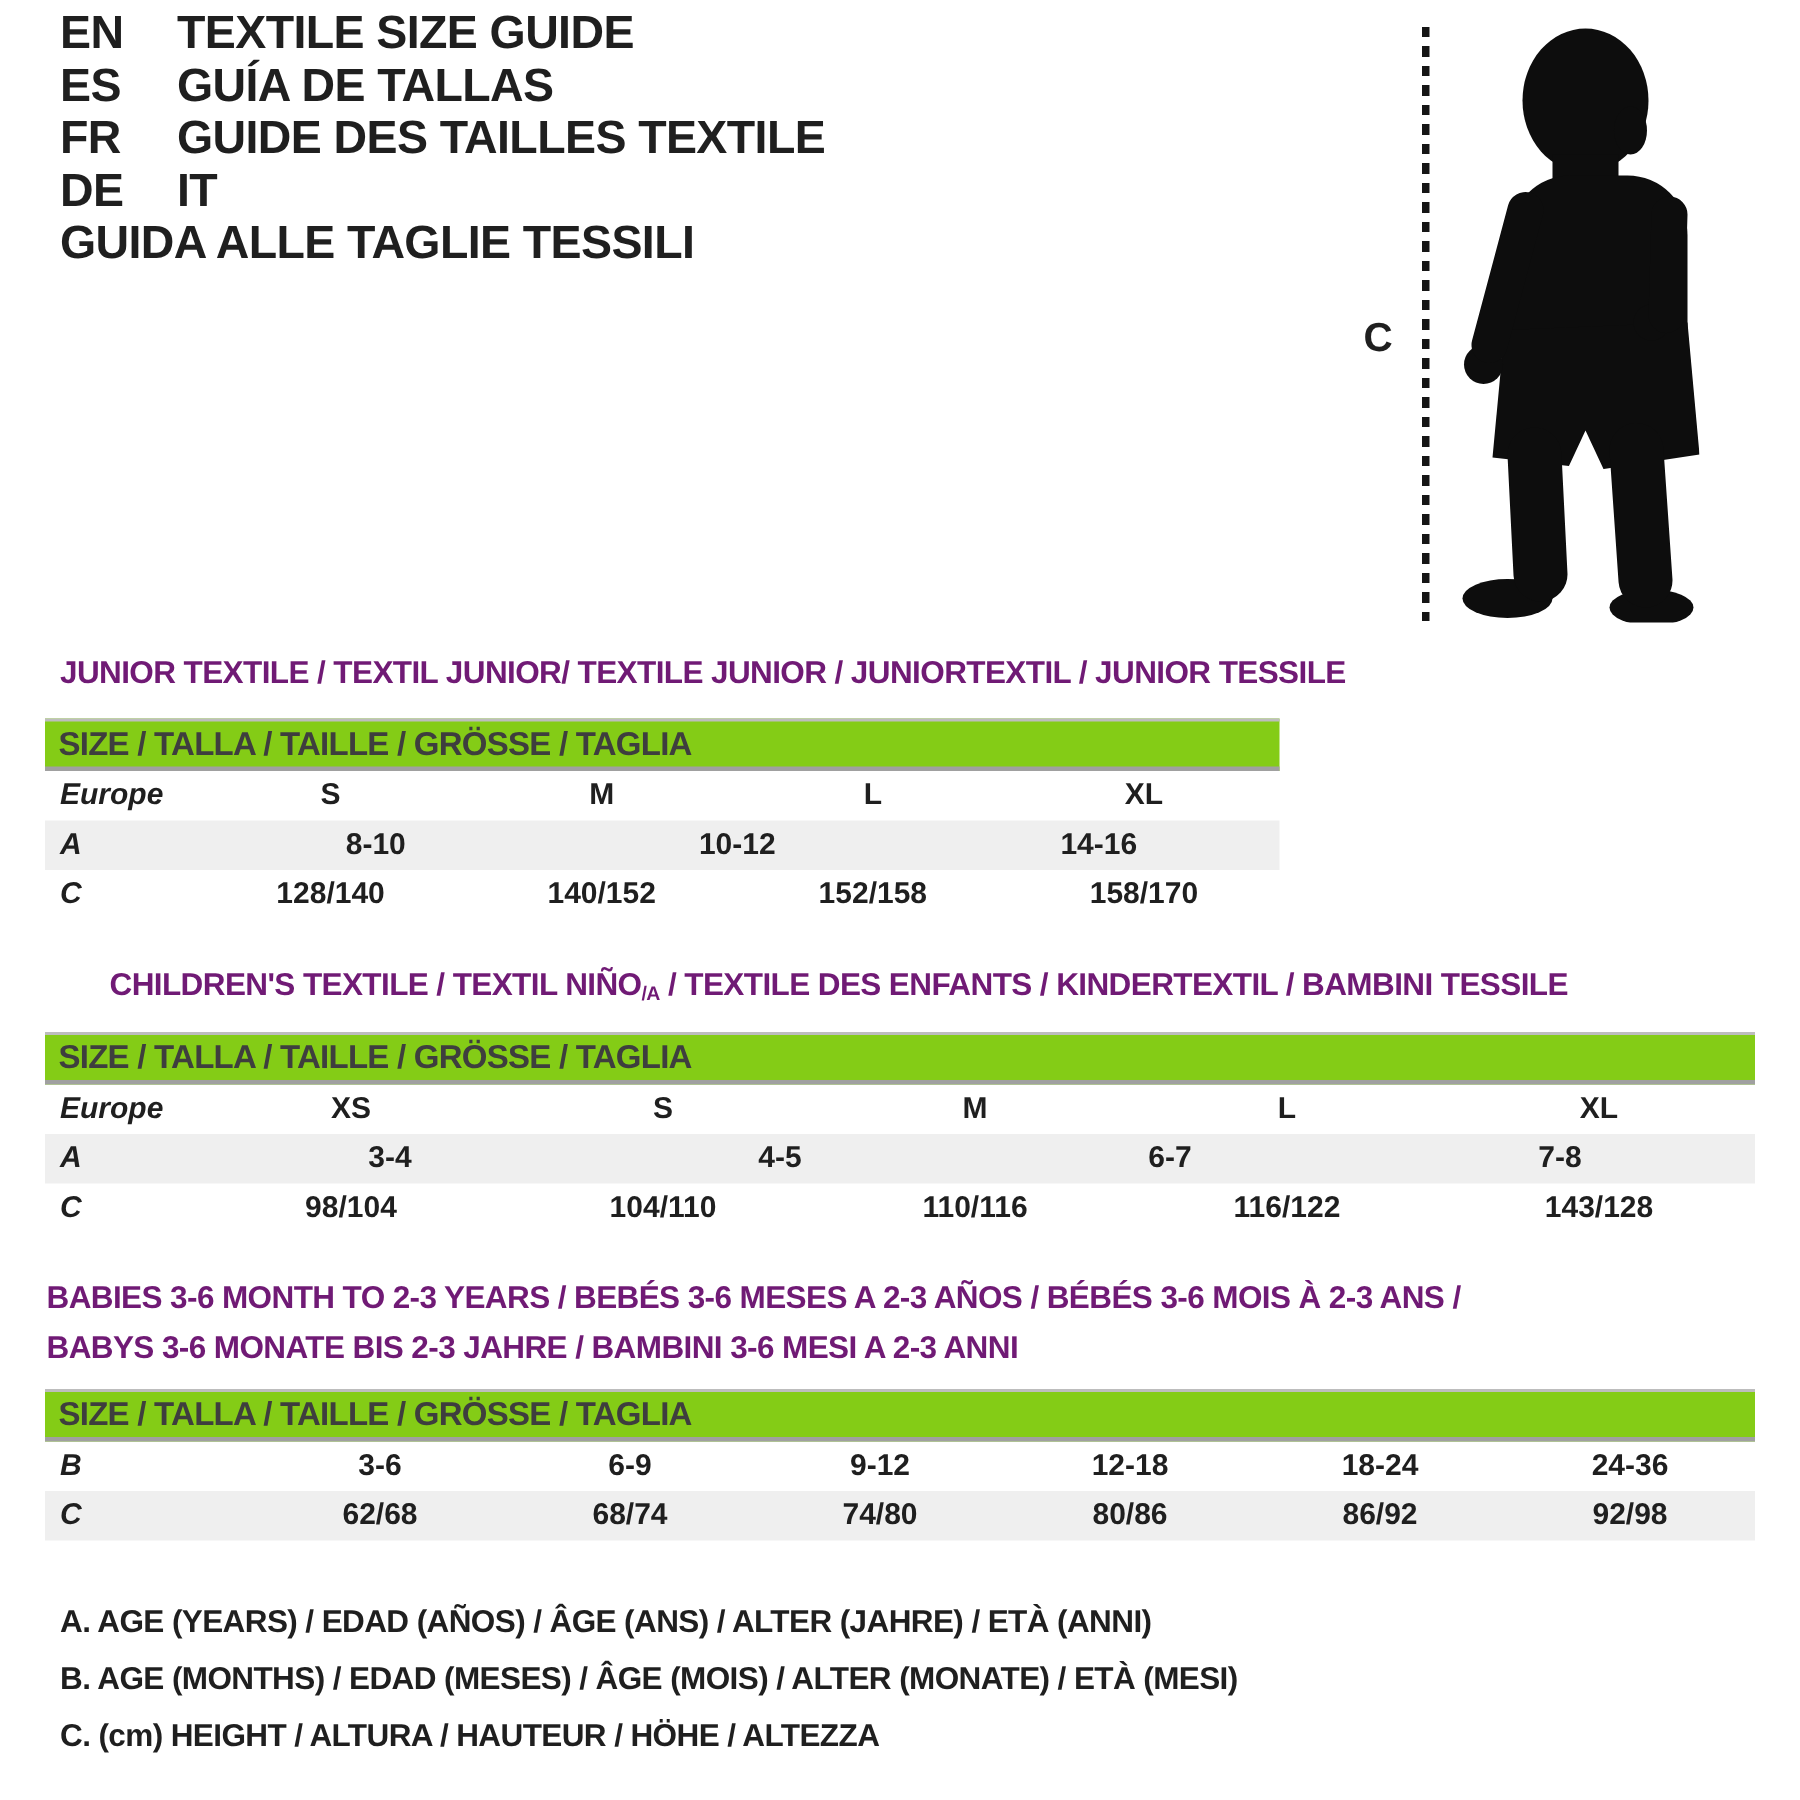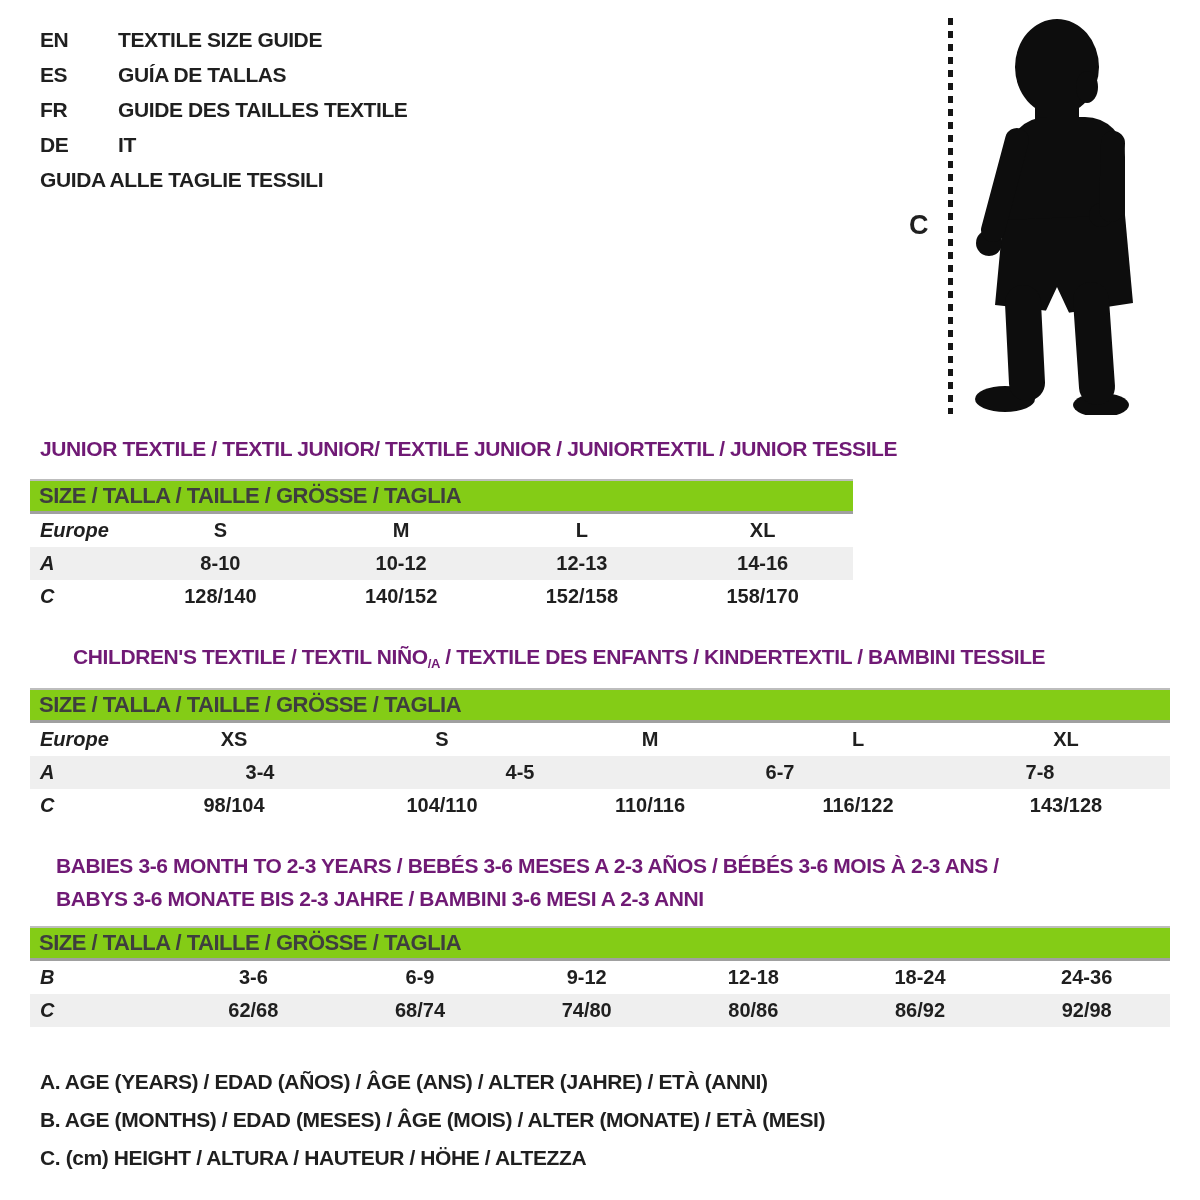--- a/index.html
+++ b/index.html
@@ -5,23 +5,23 @@
   * { margin:0; padding:0; box-sizing:border-box; }
   html,body { width:1200px; height:1200px; }
   body {
     position:relative; overflow:hidden; background:#ffffff;
     font-family:"Liberation Sans","DejaVu Sans",sans-serif; color:#1f1f1f;
   }
   .abs { position:absolute; }
 
   
   .lang-block {
-    left:40px; top:22px;
+    left:40px; top:4px;
     display:grid; grid-template-columns:78px auto;
-    font-size:21px; font-weight:bold; letter-spacing:-0.4px; line-height:35px;
+    font-size:31px; font-weight:bold; letter-spacing:-0.4px; line-height:35px;
     white-space:nowrap;
   }
 
   
   .dashed-line {
     left:948px; top:18px; width:5px; height:396px;
     background:repeating-linear-gradient(to bottom,#151515 0 7px,transparent 7px 13px);
   }
   .c-label { left:909px; top:210px; font-size:27px; font-weight:bold; }
   .silhouette { left:973px; top:15px; width:160px; height:400px; }
@@ -100,21 +100,20 @@
           <span class="rlabel">Europe</span>
           <span class="cell">S</span>
           <span class="cell">M</span>
           <span class="cell">L</span>
           <span class="cell">XL</span>
         </div>
         <div class="trow shaded">
           <span class="rlabel">A</span>
           <span class="cell">8-10</span>
           <span class="cell">10-12</span>
-          <span class="cell">12-13</span>
           <span class="cell">14-16</span>
         </div>
         <div class="trow">
           <span class="rlabel">C</span>
           <span class="cell">128/140</span>
           <span class="cell">140/152</span>
           <span class="cell">152/158</span>
           <span class="cell">158/170</span>
         </div>
       </div>
@@ -145,21 +144,21 @@
           <span class="rlabel">C</span>
           <span class="cell">98/104</span>
           <span class="cell">104/110</span>
           <span class="cell">110/116</span>
           <span class="cell">116/122</span>
           <span class="cell">143/128</span>
         </div>
       </div>
   </div>
 
-  <div class="abs section-title babies-title" style="left:56px; top:849px;">
+  <div class="abs section-title babies-title" style="left:31px; top:849px;">
     <div>BABIES 3-6 MONTH TO 2-3 YEARS / BEBÉS 3-6 MESES A 2-3 AÑOS / BÉBÉS 3-6 MOIS À 2-3 ANS /</div>
     <div>BABYS 3-6 MONATE BIS 2-3 JAHRE / BAMBINI 3-6 MESI A 2-3 ANNI</div>
   </div>
   <div class="size-table babies-table" style="left:30px; top:926px; width:1140px;">
     <div class="thead">SIZE / TALLA / TAILLE / GRÖSSE / TAGLIA</div>
     <div class="rows">
         <div class="trow">
           <span class="rlabel">B</span>
           <span class="cell">3-6</span>
           <span class="cell">6-9</span>

